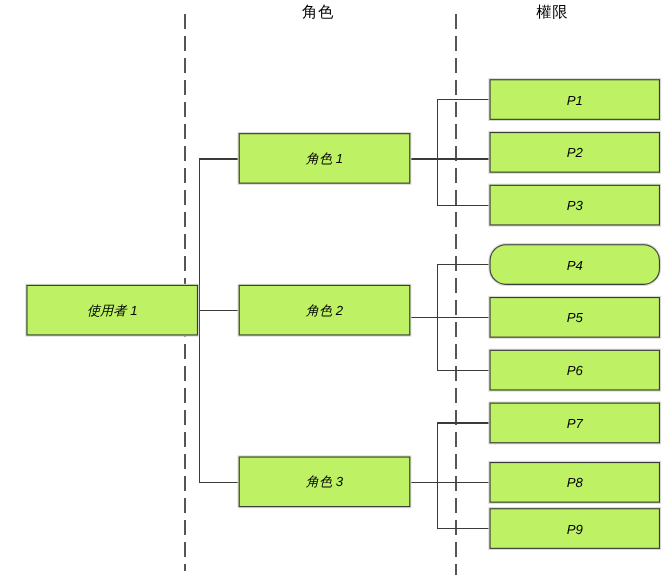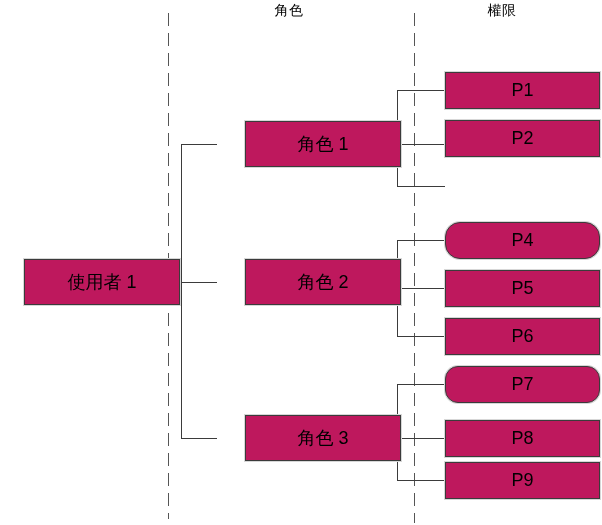--- a/index.html
+++ b/index.html
@@ -31,42 +31,43 @@
     font-size: 14px;
     line-height: 16px;
     color: #000000;
     letter-spacing: 0.5px;
   }
   .h-users { left: 20px; }
   .h-roles { left: 239px; }
   .h-perms { left: 452px; }
   .box {
     position: absolute;
-    background: #be185d;
+    background: #bef264;
     border: 1px solid #3b3b3b;
     box-shadow: 0 0 0 1px #d7d7d7;
     display: flex;
     align-items: center;
     justify-content: center;
-    font-size: 18px;
+    font-size: 12px;
     color: #000000;
+    font-style: italic;
   }
   .user-box { left: 1px;   top: 259px; width: 154px; height: 44px; margin-left: 23px; }
-  .role-box { left: 217px; width: 154px; height: 44px; margin-left: 28px; }
+  .role-box { left: 217px; width: 154px; height: 44px; }
   .r1 { top: 121px; }
   .r2 { top: 259px; }
   .r3 { top: 415px; }
   .p-box { left: 445px; width: 153px; height: 35px; }
   .p1 { top: 72px; }
   .p2 { top: 120px; }
   .p3 { top: 168px; }
   .p4 { top: 222px; border-radius: 15px; }
   .p5 { top: 270px; }
   .p6 { top: 318px; }
-  .p7 { top: 366px; border-radius: 13px; }
+  .p7 { top: 366px; }
   .p8 { top: 420px; }
   .p9 { top: 462px; }
 </style>
 </head>
 <body>
 
 <div class="canvas">
 
   <svg class="lines" width="602" height="525" viewBox="0 0 602 525" shape-rendering="crispEdges">
 
@@ -111,20 +112,21 @@
   <div class="col-header h-perms">權限</div>
 
   <div class="box user-box">使用者 1</div>
 
   <div class="box role-box r1">角色 1</div>
   <div class="box role-box r2">角色 2</div>
   <div class="box role-box r3">角色 3</div>
 
   <div class="box p-box p1">P1</div>
   <div class="box p-box p2">P2</div>
+  <div class="box p-box p3">P3</div>
   <div class="box p-box p4">P4</div>
   <div class="box p-box p5">P5</div>
   <div class="box p-box p6">P6</div>
   <div class="box p-box p7">P7</div>
   <div class="box p-box p8">P8</div>
   <div class="box p-box p9">P9</div>
 
 </div>
 
 </body></html>

